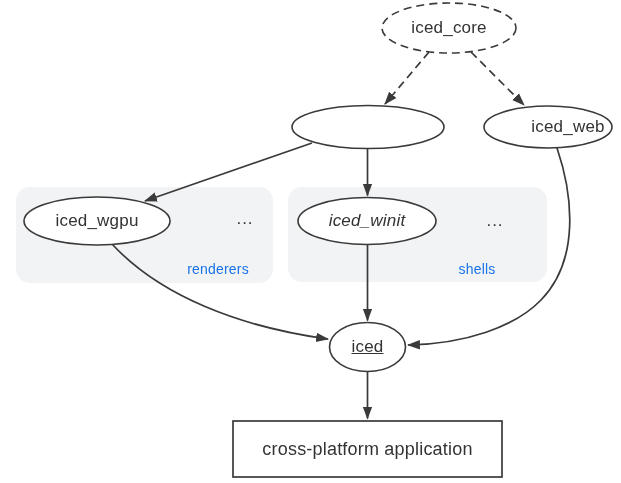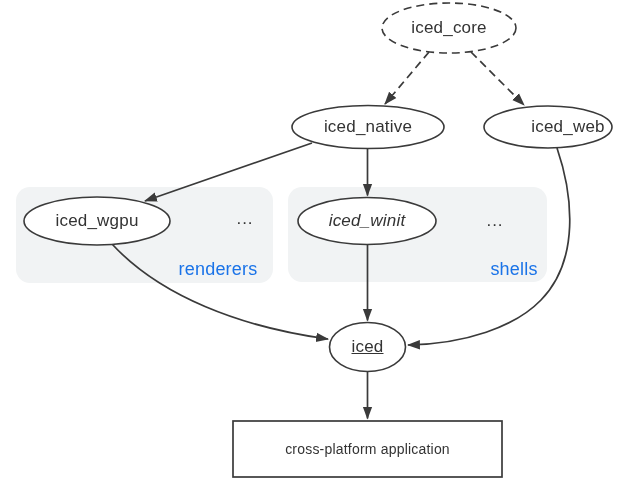--- a/index.html
+++ b/index.html
@@ -29,22 +29,22 @@
   .edge.dashed { stroke-dasharray: 8 5; }
   .arrowhead { fill: var(--line); stroke: none; }
   .label {
     position: absolute;
     transform: translate(-50%, -50%);
     color: var(--text);
     font-size: 17px;
     white-space: nowrap;
     letter-spacing: 0.2px;
   }
-  .label.big { font-size: 14px; }
-  .label.group-label { color: var(--group_label); font-size: 18px; }
+  .label.big { font-size: 18px; }
+  .label.group-label { color: var(--group_label); font-size: 14px; }
   .label.dots { font-size: 17px; letter-spacing: 1px; }
 </style>
 </head>
 <body>
 
 <div class="canvas">
 
   <svg width="621" height="483" viewBox="0 0 621 483">
     <defs>
       <marker id="arrow" markerUnits="userSpaceOnUse" viewBox="0 0 12 10" markerWidth="13" markerHeight="11" refX="11" refY="5" orient="auto">
@@ -67,25 +67,24 @@
     <ellipse class="node-ellipse dashed" cx="449" cy="28" rx="67" ry="25"></ellipse>
     <ellipse class="node-ellipse" cx="368" cy="127" rx="76" ry="21.5"></ellipse>
     <ellipse class="node-ellipse" cx="548" cy="127" rx="64" ry="21"></ellipse>
     <ellipse class="node-ellipse" cx="97" cy="221" rx="73" ry="24"></ellipse>
     <ellipse class="node-ellipse" cx="367" cy="221" rx="69" ry="23.5"></ellipse>
     <ellipse class="node-ellipse" cx="367.5" cy="347" rx="38" ry="24.5"></ellipse>
     <rect class="node-rect" x="233" y="421" width="269" height="56"></rect>
   </svg>
 
   <div class="label" style="left:449px; top:28px;">iced_core</div>
-  <div class="label" style="left:368px; top:127px;">iced_native</div>
   <div class="label" style="left:568px; top:127px;">iced_web</div>
   <div class="label" style="left:97px; top:221px;">iced_wgpu</div>
   <div class="label" style="left:367px; top:221px;font-style:italic;">iced_winit</div>
   <div class="label" style="left:367.5px; top:347px;text-decoration:underline;">iced</div>
   <div class="label big" style="left:367.5px; top:449px;">cross-platform application</div>
 
   <div class="label dots" style="left:245px; top:219px;">...</div>
   <div class="label dots" style="left:495px; top:221px;">...</div>
   <div class="label group-label" style="left:218px; top:269px;">renderers</div>
-  <div class="label group-label" style="left:514px; top:269px;">shells</div>
+  <div class="label group-label" style="left:477px; top:269px;">shells</div>
 
 </div>
 
 </body></html>

